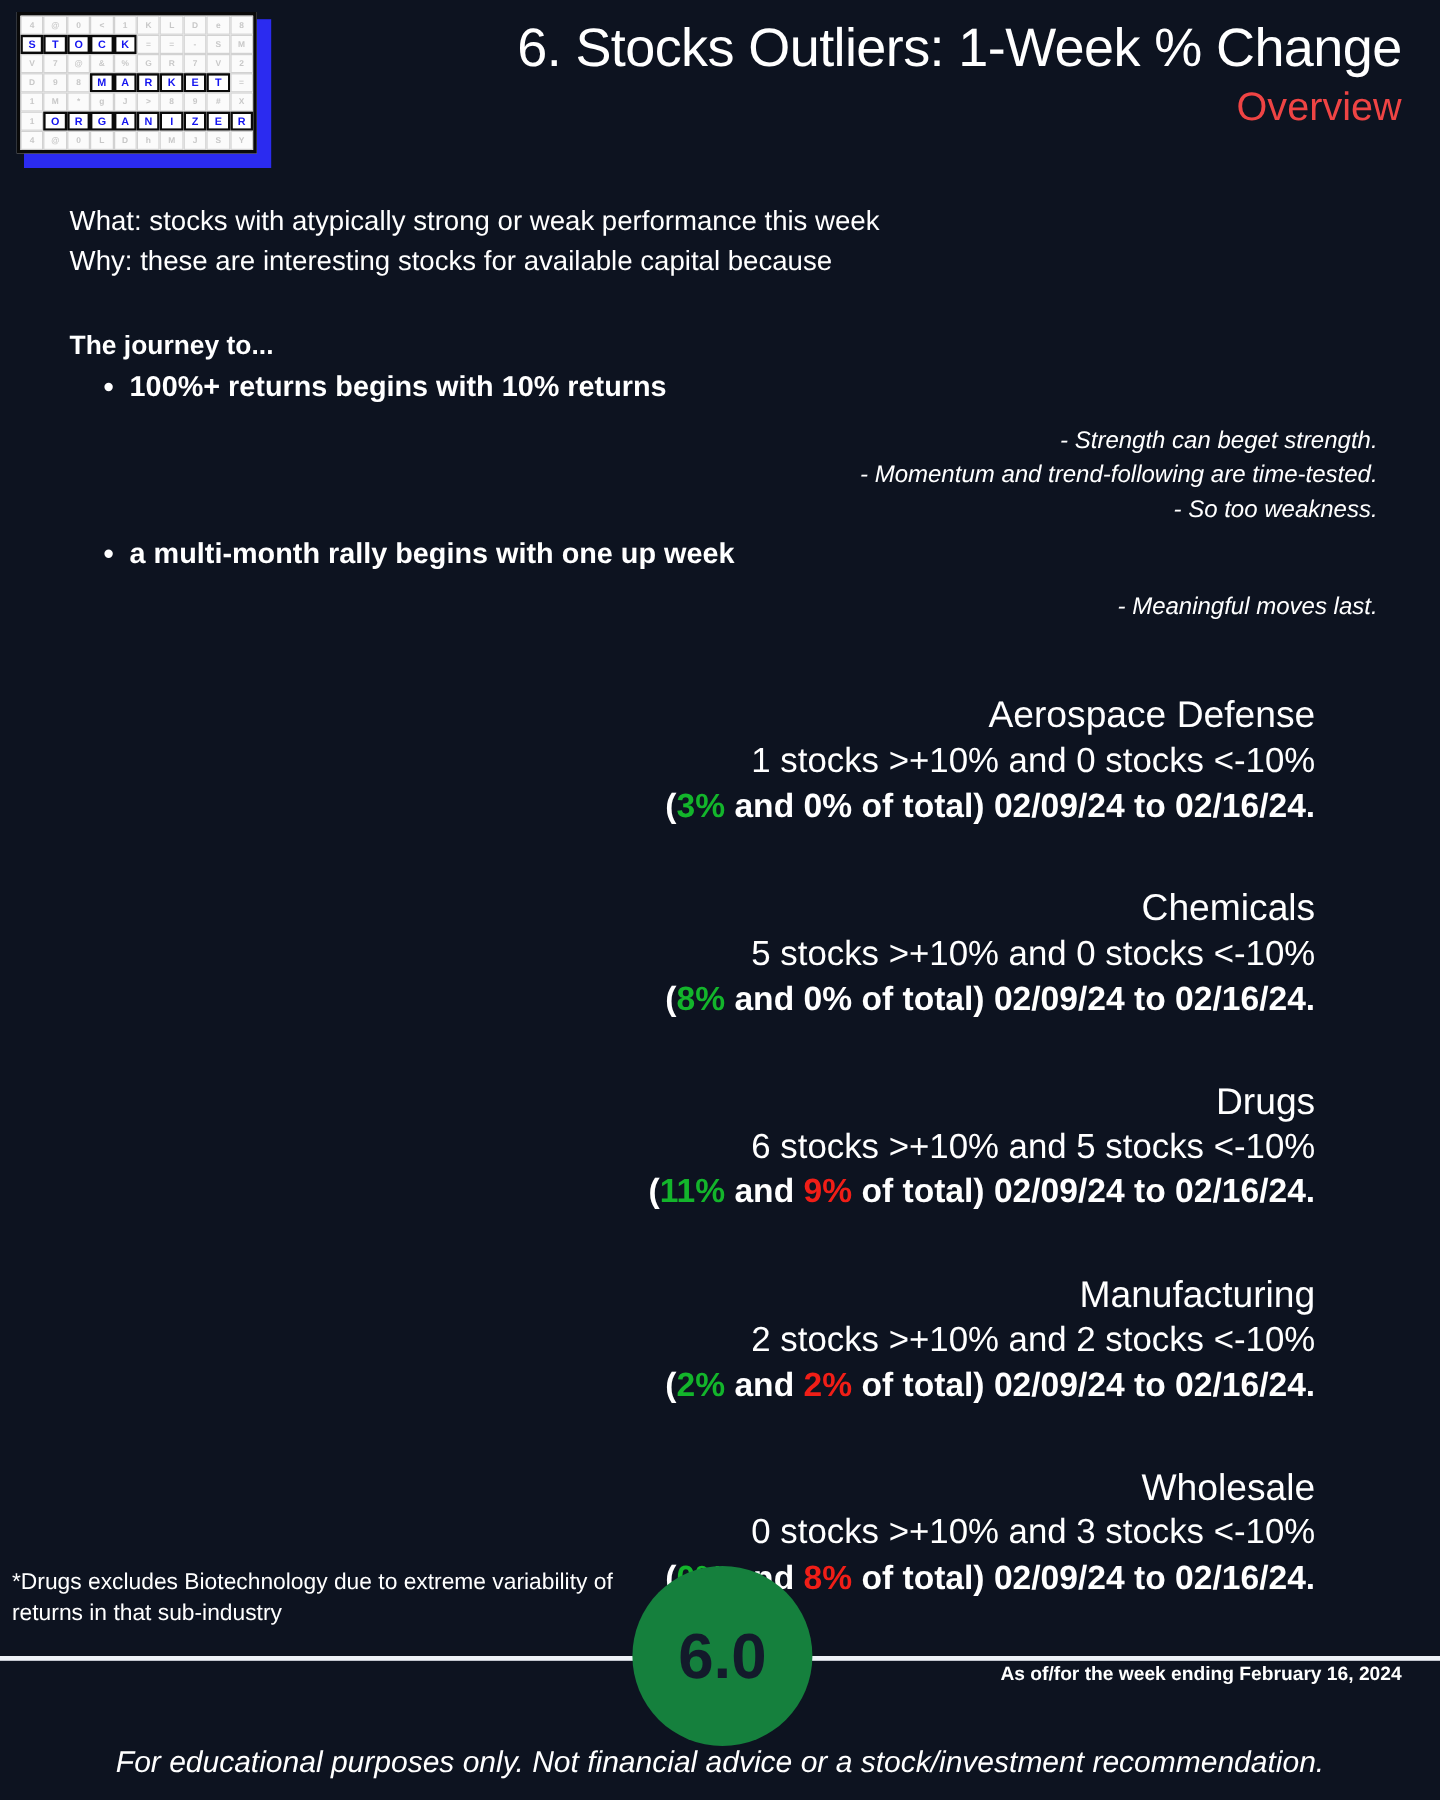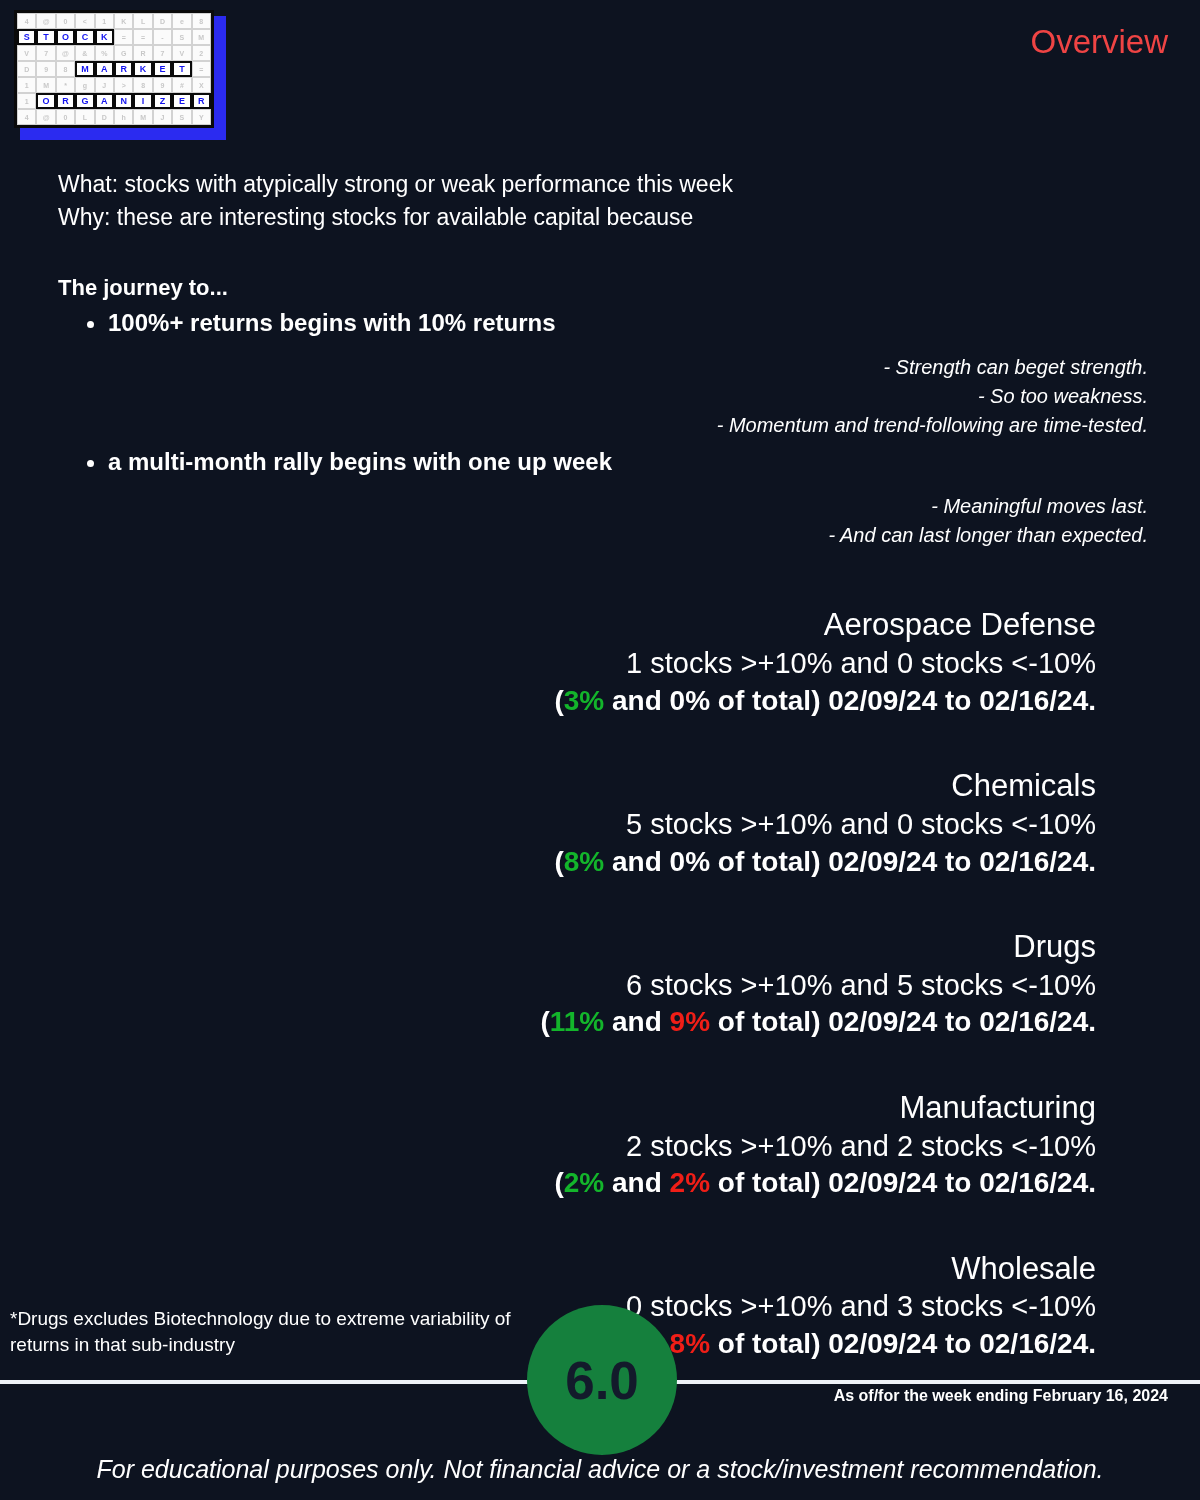--- a/index.html
+++ b/index.html
@@ -280,47 +280,47 @@
         <div class="cell">D</div>
         <div class="cell">h</div>
         <div class="cell">M</div>
         <div class="cell">J</div>
         <div class="cell">S</div>
         <div class="cell">Y</div>
       </div>
   </div>
 
   <div class="title-block">
+    <div class="title">6. Stocks Outliers: 1-Week % Change</div>
     <div class="subtitle">Overview</div>
   </div>
 
 </div>
 
 <div class="intro">
   <div>What: stocks with atypically strong or weak performance this week</div>
   <div>Why: these are interesting stocks for available capital because</div>
 </div>
 
 <div class="journey-head">The journey to...</div>
 
 <ul class="bullets">
   <li>100%+ returns begins with 10% returns</li>
 </ul>
 <div class="quotes">
   <div>- Strength can beget strength.</div>
+  <div>- Momentum and trend-following are time-tested.</div>
   <div>- So too weakness.</div>
-  <div>- Momentum and trend-following are time-tested.</div>
 </div>
 
 <ul class="bullets gap-bullet">
   <li>a multi-month rally begins with one up week</li>
 </ul>
 <div class="quotes">
   <div>- Meaningful moves last.</div>
-  <div>- And can last longer than expected.</div>
 </div>
 
 <div class="industries" id="industries">
     <div class="ind-block">
       <div class="ind-name">Aerospace Defense</div>
       <div class="ind-counts">1 stocks &gt;+10% and 0 stocks &lt;-10%</div>
       <div class="ind-pct"><span>(</span><span class="up">3%</span><span> and </span><span class="neutral">0%</span><span> of total) </span><span>02/09/24 to 02/16/24.</span></div>
     </div>
     <div class="ind-block">
       <div class="ind-name">Chemicals</div>

